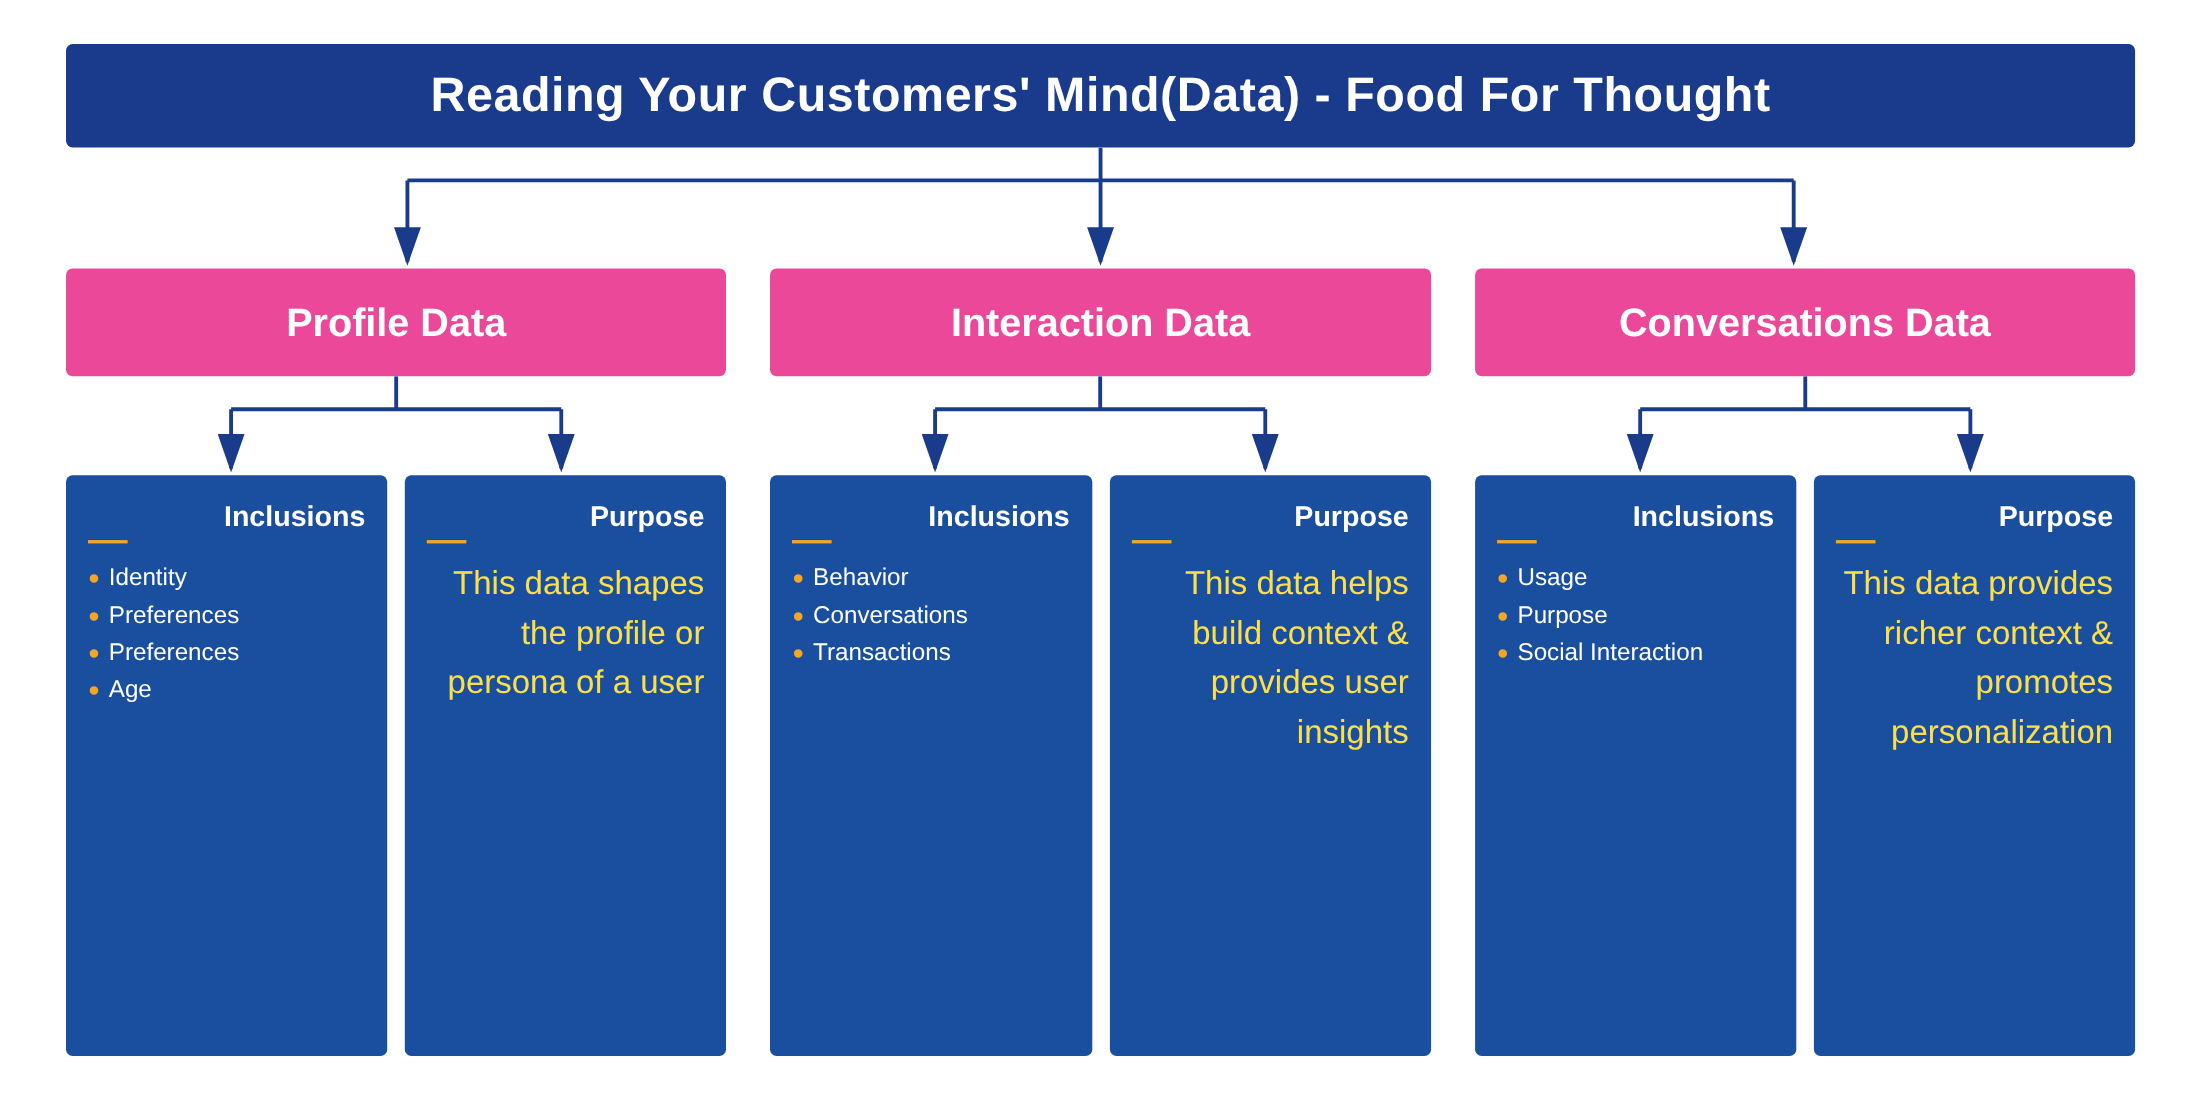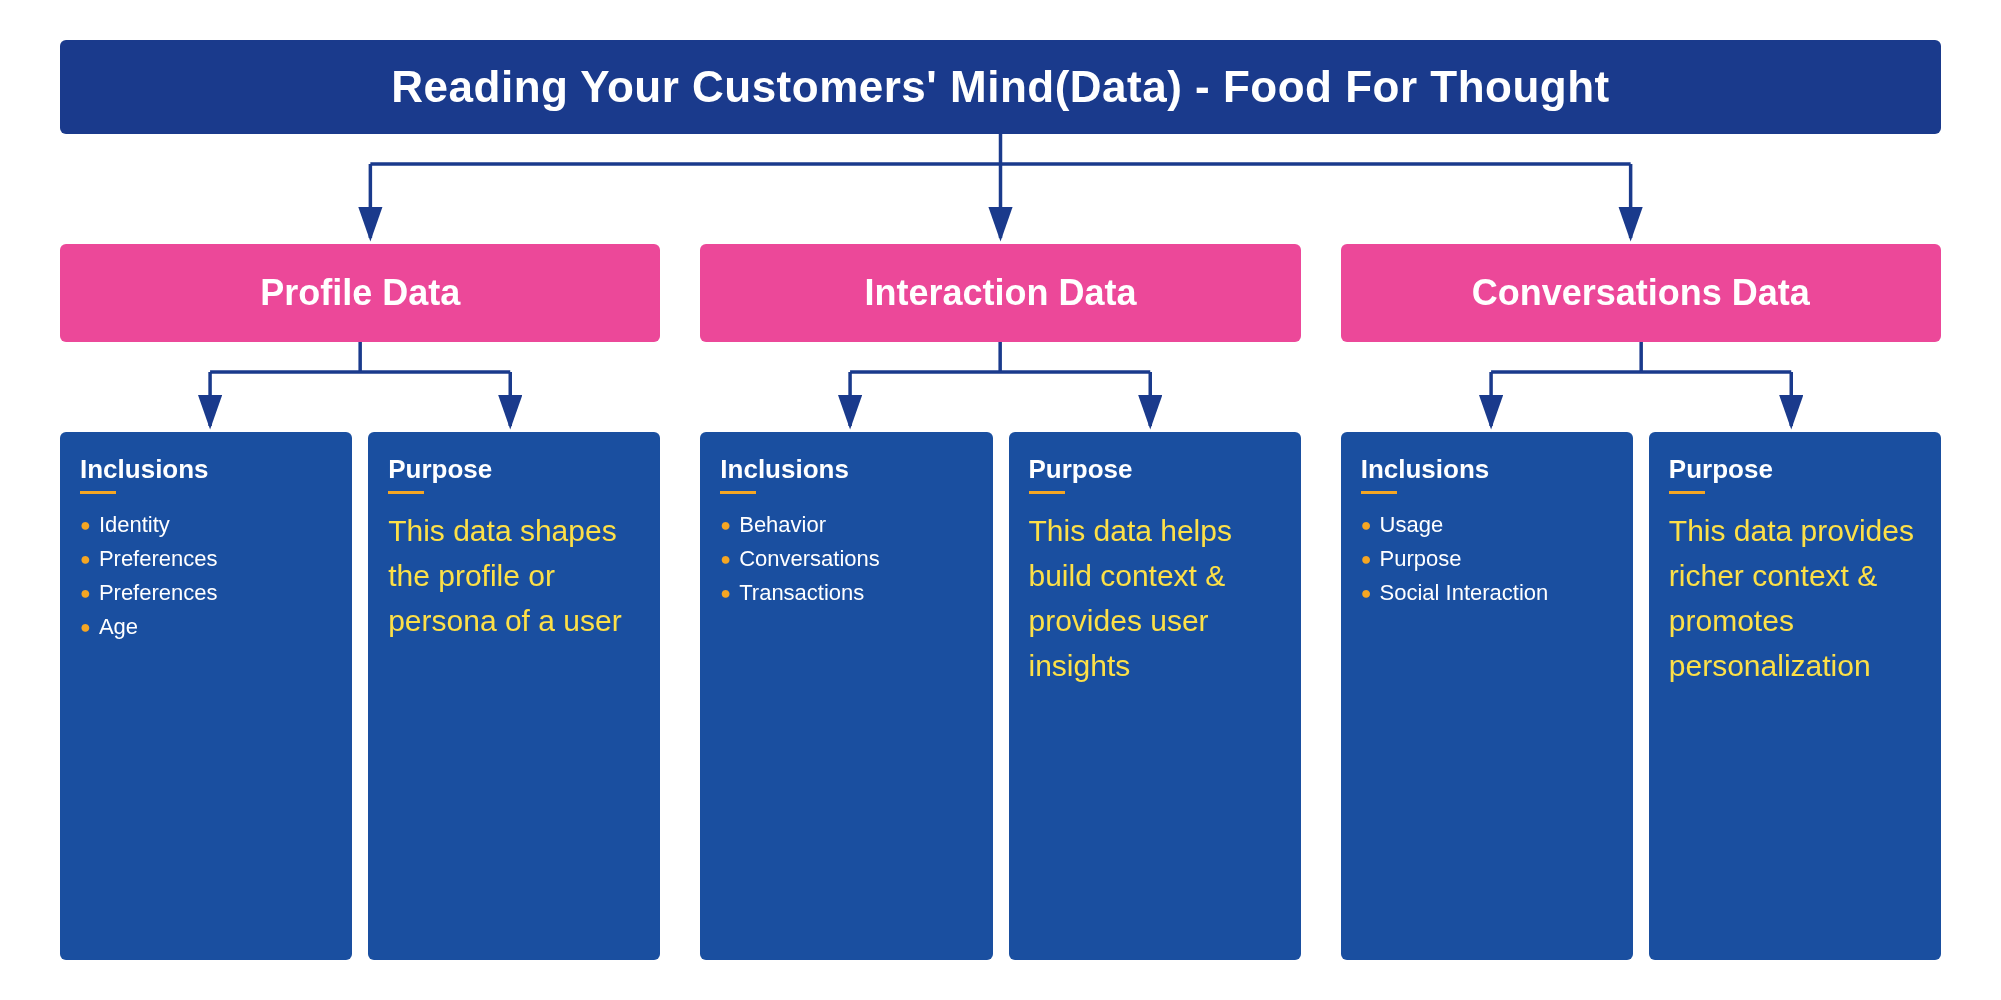--- a/index.html
+++ b/index.html
@@ -73,20 +73,21 @@
       gap: 16px;
       flex: 1;
     }
 
     
     .sub-box {
       flex: 1;
       background: #1a4fa0;
       border-radius: 6px;
       padding: 22px 20px 40px 20px;
+      text-align: right;
     }
     .sub-box h3 {
       color: #ffffff;
       font-size: 26px;
       font-weight: 800;
       margin-bottom: 6px;
     }
     .sub-box .underline {
       width: 36px;
       height: 3px;

